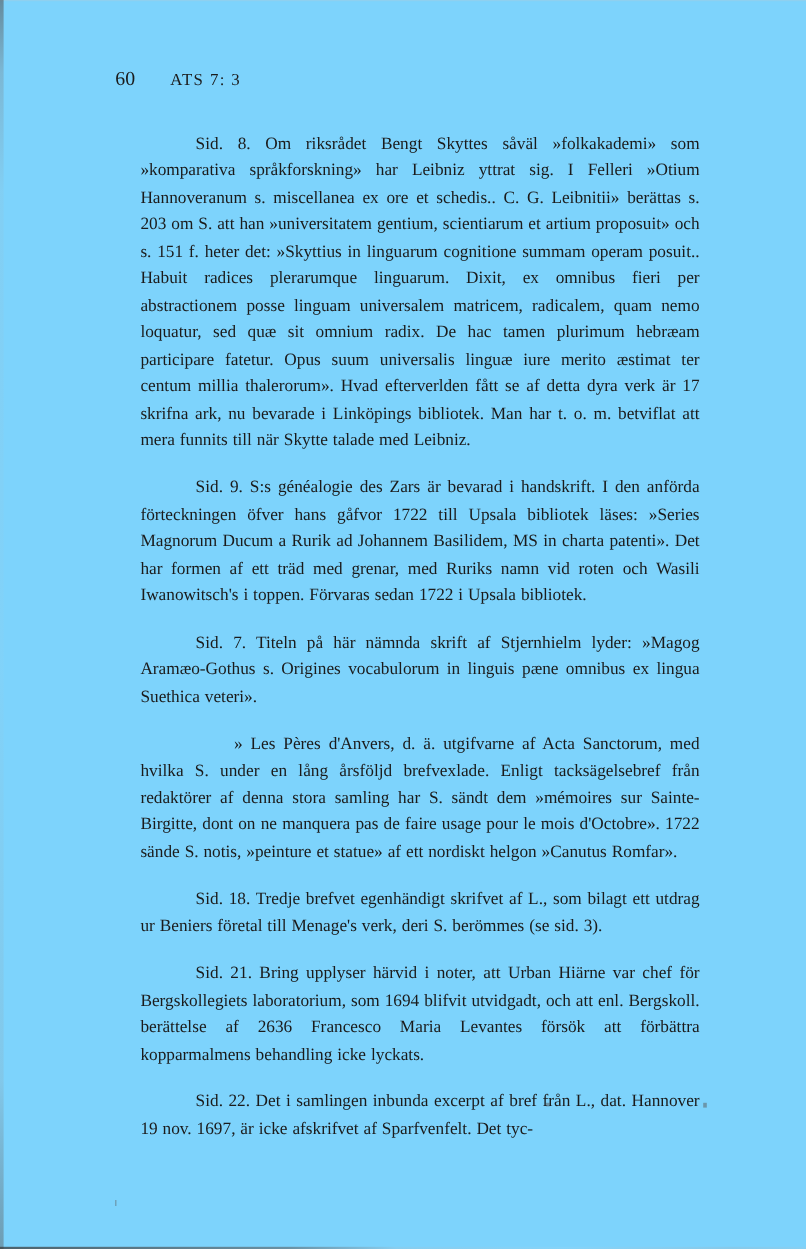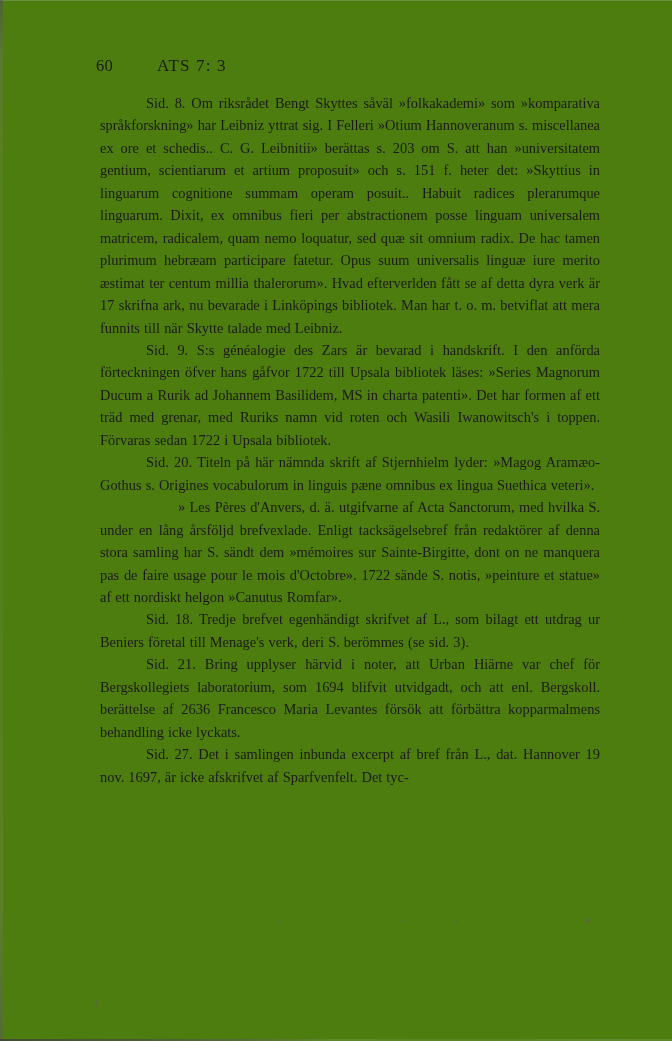--- a/index.html
+++ b/index.html
@@ -13,21 +13,21 @@
     overflow: hidden;
     font-family: "Liberation Serif", "DejaVu Serif", serif;
     color: #1b1b1b;
     position: relative;
   }
 
   
   #page {
     position: absolute;
     inset: 0;
-    background: #4d7c0f;
+    background: #7dd3fc;
   }
 
   
   .edge-left {
     position: absolute;
     left: 0; top: 0;
     width: 3px; height: 1041px;
     background: linear-gradient(to bottom,
       rgba(80,80,80,0.55) 0px,
       rgba(120,120,120,0.30) 60px,
@@ -75,40 +75,40 @@
     font-size: 16.5px;
     letter-spacing: .2px;
     margin-right: 22px;
   }
   #runhead-title {
     font-size: 12.4px;
     letter-spacing: 1.15px;
     white-space: nowrap;
   }
   #runhead-ref {
-    font-size: 17px;
+    font-size: 14px;
     letter-spacing: 1.15px;
-    margin-left: 22px;
+    margin-left: 7px;
     white-space: nowrap;
   }
 
   
   #body-text {
     position: absolute;
     left: 100px;
     top: 92px;
     width: 500px;
     font-size: 14.4px;
     line-height: 22.45px;
     text-align: justify;
     text-align-last: left;
     word-spacing: .5px;
   }
   #body-text p {
-    margin: 0;
+    margin: 17px;
     text-indent: 46px;
     text-align: justify;
     text-align-last: left;
   }
   #body-text p.guillemet-indent { text-indent: 78px; }
   .it { }
 </style>
 </head>
 <body>
 
@@ -126,20 +126,20 @@
   <div class="speck" style="left:586px; top:919px;  width:3px; height:4px;"></div>
 
   <div id="runhead">
     <span id="folio">60</span>
     <span id="runhead-ref">ATS 7: 3</span>
   </div>
 
   <div id="body-text">
     <p>Sid. 8. Om riksrådet Bengt Skyttes såväl »folkakademi» som »komparativa språkforskning» har Leibniz yttrat sig. I Felleri »Otium Hannoveranum s. miscellanea ex ore et schedis.. C. G. Leibnitii» berättas s. 203 om S. att han »universitatem gentium, scientiarum et artium proposuit» och s. 151 f. heter det: »Skyttius in linguarum cognitione summam operam posuit.. Habuit radices plerarumque linguarum. Dixit, ex omnibus fieri per abstractionem posse linguam universalem matricem, radicalem, quam nemo loquatur, sed quæ sit omnium radix. De hac tamen plurimum hebræam participare fatetur. Opus suum universalis linguæ iure merito æstimat ter centum millia thalerorum». Hvad efterverlden fått se af detta dyra verk är 17 skrifna ark, nu bevarade i Linköpings bibliotek. Man har t. o. m. betviflat att mera funnits till när Skytte talade med Leibniz.</p>
     <p>Sid. 9. S:s généalogie des Zars är bevarad i handskrift. I den anförda förteckningen öfver hans gåfvor 1722 till Upsala bibliotek läses: »Series Magnorum Ducum a Rurik ad Johannem Basilidem, MS in charta patenti». Det har formen af ett träd med grenar, med Ruriks namn vid roten och Wasili Iwanowitsch's i toppen. Förvaras sedan 1722 i Upsala bibliotek.</p>
-    <p>Sid. 20. Titeln på här nämnda skrift af Stjernhielm lyder: »Magog Aramæo-Gothus s. Origines vocabulorum in linguis pæne omnibus ex lingua Suethica veteri».</p>
+    <p>Sid. 7. Titeln på här nämnda skrift af Stjernhielm lyder: »Magog Aramæo-Gothus s. Origines vocabulorum in linguis pæne omnibus ex lingua Suethica veteri».</p>
     <p class="guillemet-indent">» Les Pères d'Anvers, d. ä. utgifvarne af Acta Sanctorum, med hvilka S. under en lång årsföljd brefvexlade. Enligt tacksägelsebref från redaktörer af denna stora samling har S. sändt dem »mémoires sur Sainte-Birgitte, dont on ne manquera pas de faire usage pour le mois d'Octobre». 1722 sände S. notis, »peinture et statue» af ett nordiskt helgon »Canutus Romfar».</p>
     <p>Sid. 18. Tredje brefvet egenhändigt skrifvet af L., som bilagt ett utdrag ur Beniers företal till Menage's verk, deri S. berömmes (se sid. 3).</p>
     <p>Sid. 21. Bring upplyser härvid i noter, att Urban Hiärne var chef för Bergskollegiets laboratorium, som 1694 blifvit utvidgadt, och att enl. Bergskoll. berättelse af 2636 Francesco Maria Levantes försök att förbättra kopparmalmens behandling icke lyckats.</p>
-    <p><span>Sid. 27. Det i samlingen inbunda </span><span class="it">excerpt</span><span> af bref från L., dat. Hannover 19 nov. 1697, är icke afskrifvet af Sparfvenfelt. Det tyc-</span></p>
+    <p><span>Sid. 22. Det i samlingen inbunda </span><span class="it">excerpt</span><span> af bref från L., dat. Hannover 19 nov. 1697, är icke afskrifvet af Sparfvenfelt. Det tyc-</span></p>
   </div>
 
 </div>
 
 </body></html>

